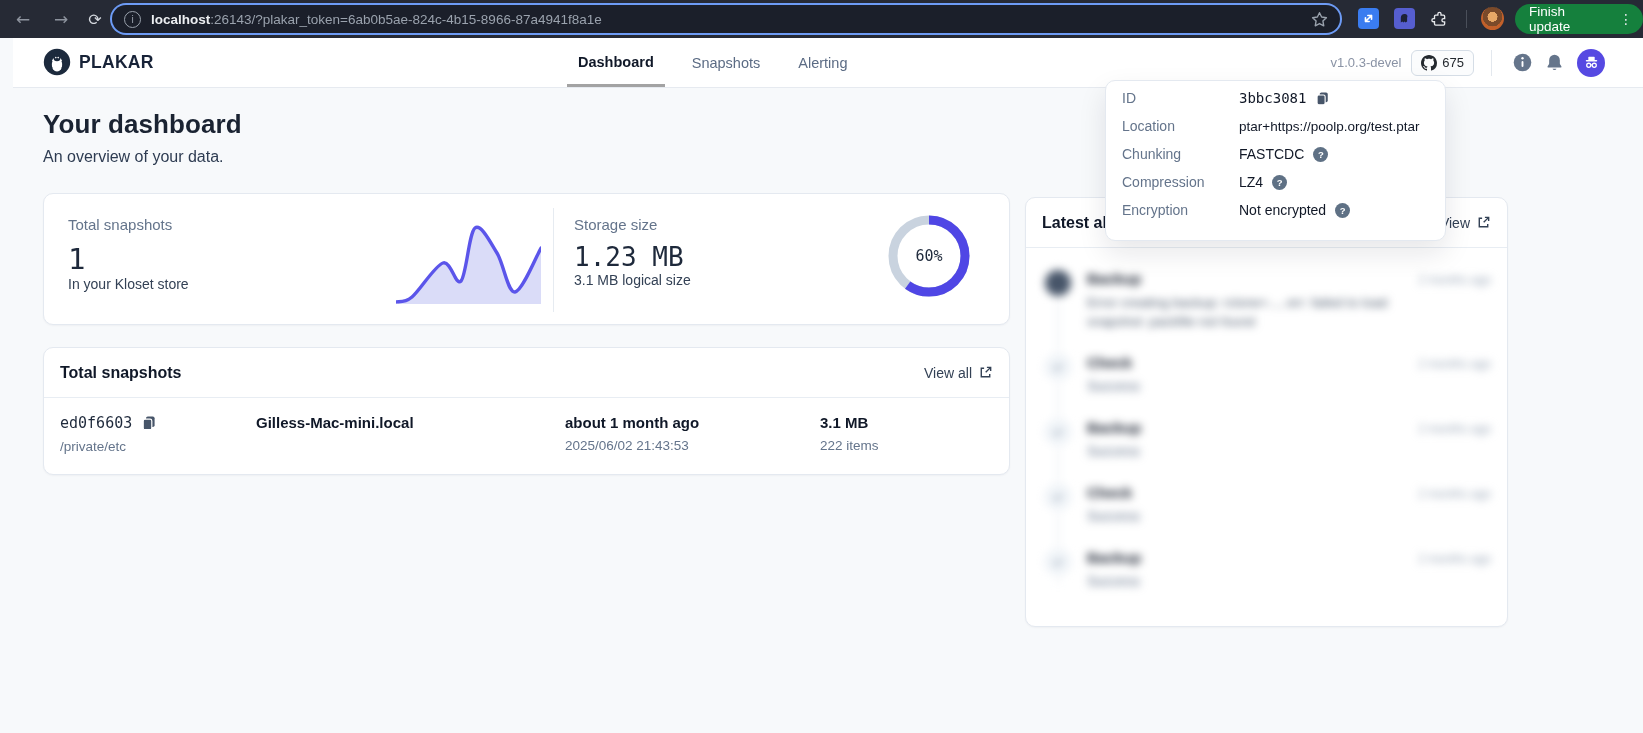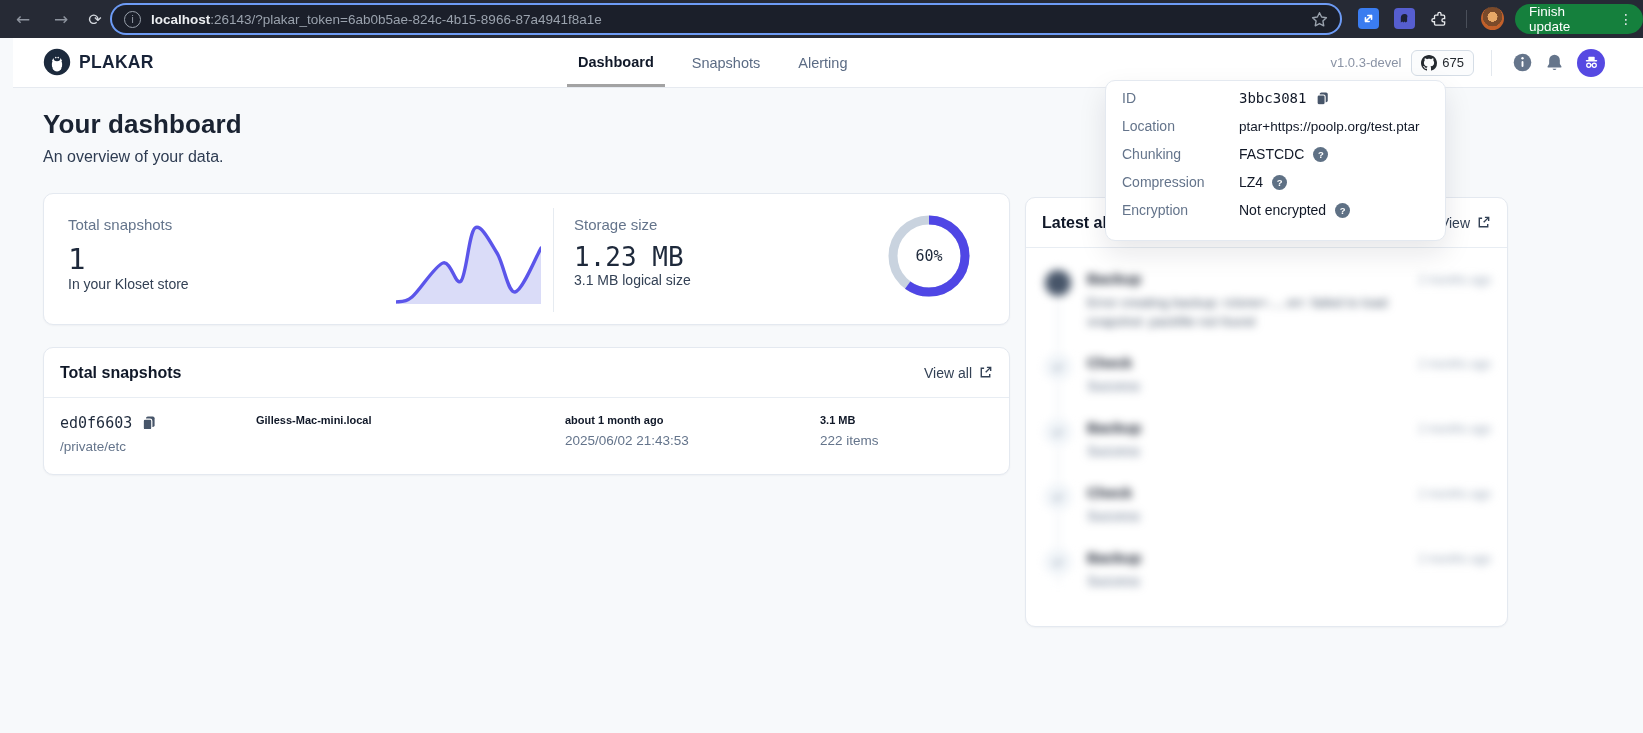--- a/index.html
+++ b/index.html
@@ -67,21 +67,21 @@
   .donut-label { position:absolute; inset:0; display:flex; align-items:center; justify-content:center;
                  font-family:"DejaVu Sans Mono", monospace; font-size:15px; color:#1e293b; }
 
   .card-head { display:flex; align-items:center; justify-content:space-between; height:49px; padding:0 16px; }
   .card-title { font-size:16px; font-weight:700; color:#101828; }
   .view-link { display:flex; align-items:center; gap:6px; font-size:14px; font-weight:500; color:#334155; cursor:pointer; }
   .h-divider { height:1px; background:#e8edf3; }
 
   .snap-row { display:grid; grid-template-columns:196px 309px 255px auto; padding:16px 16px 0 16px; }
   .snap-id { font-family:"DejaVu Sans Mono", monospace; font-size:15px; color:#1e293b; display:flex; align-items:center; gap:9px; }
-  .cell-main { font-size:11px; font-weight:600; color:#101828; }
+  .cell-main { font-size:15px; font-weight:600; color:#101828; }
   .cell-sub { font-size:13.5px; color:#64748b; margin-top:7px; }
 
   .alerts-list { position:absolute; top:50px; left:0; right:0; bottom:0; padding:22px 16px 0 19px; filter:blur(4px); }
   .alerts-line { position:absolute; left:31px; top:40px; height:296px; width:2px; background:#e8edf3; }
   .alert-item { position:relative; display:flex; align-items:flex-start; gap:16px; margin-bottom:23px; }
   .alert-icon { flex:none; width:26px; height:26px; border-radius:50%; display:flex; align-items:center; justify-content:center;
                 position:relative; z-index:1; box-shadow:0 0 0 3px #fff; }
   .alert-icon.error { background:#475569; }
   .alert-icon.ok { background:#f1f5f9; border:1.5px solid #dde5ed; }
   .alert-title { font-size:15px; font-weight:700; color:#101828; }

